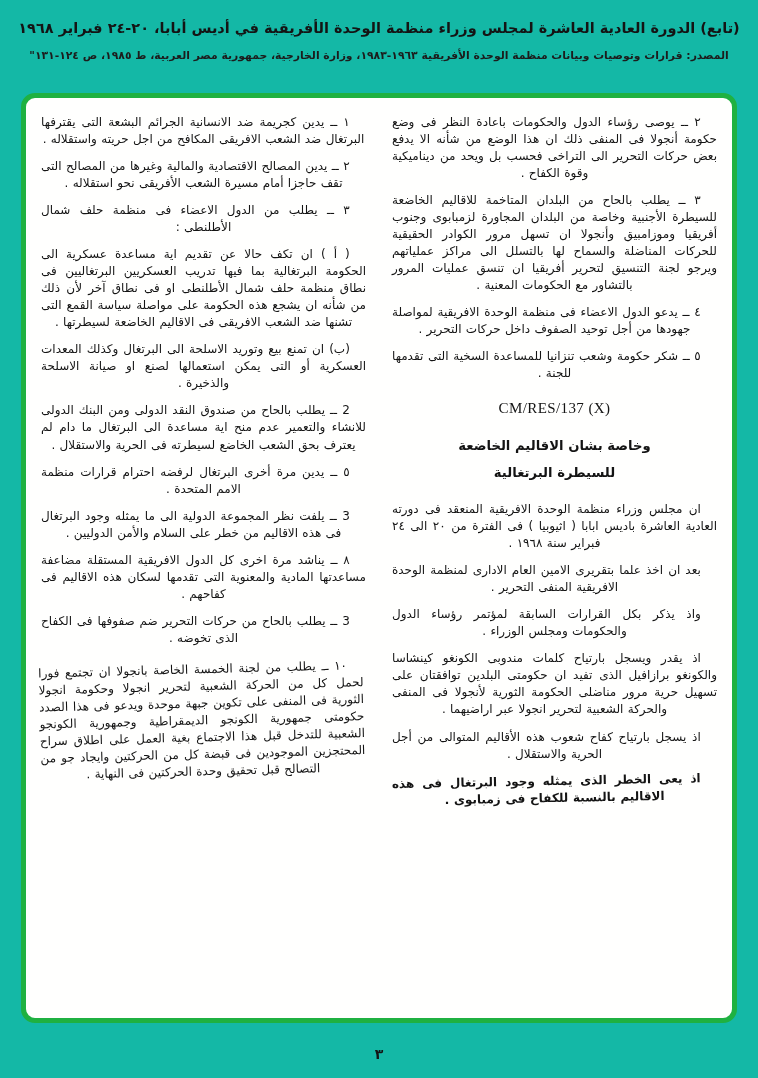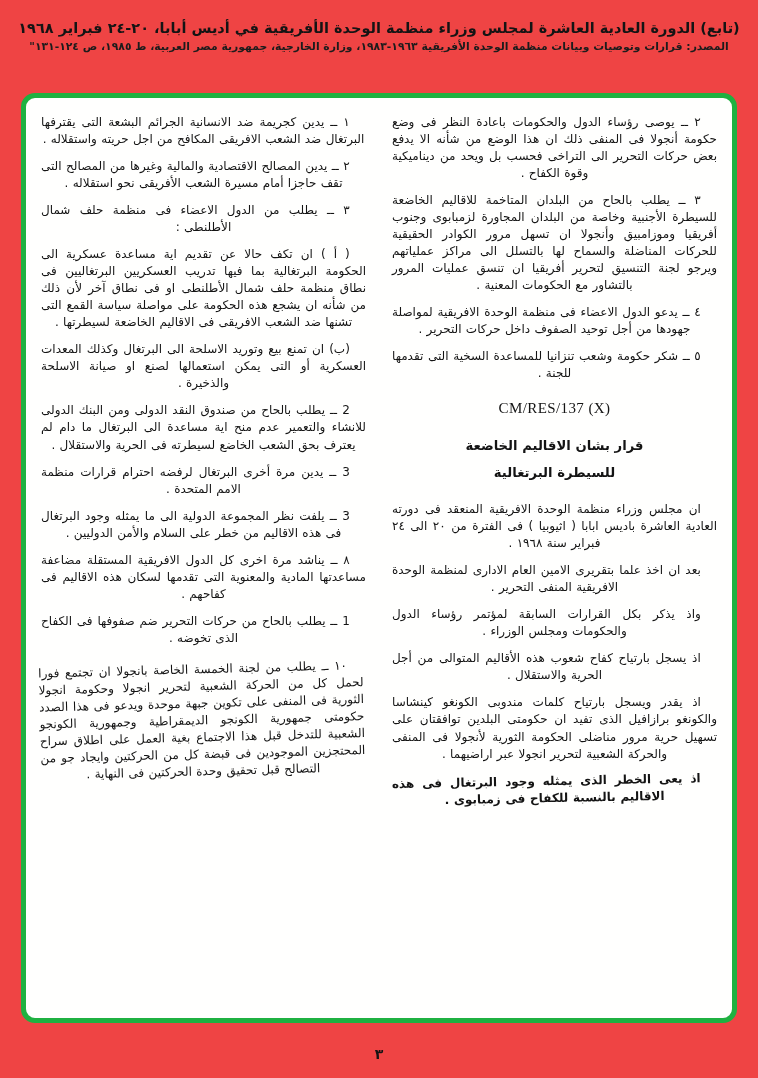--- a/index.html
+++ b/index.html
@@ -1,27 +1,27 @@
 <!DOCTYPE html>
 <html><head>
 <meta charset="utf-8">
 <style>
   html,body{margin:0;padding:0;background:#ffffff;}
   .page{
     position:relative;
     width:758px;height:1078px;
-    background:#ef4444;
+    background:#14b8a6;
     font-family:"DejaVu Sans",sans-serif;
     color:#141414;
     overflow:hidden;
   }
   
   .hdr{position:absolute;top:20px;left:0;right:0;text-align:center;direction:rtl;}
   .hdr-title{font-size:14.5px;font-weight:bold;letter-spacing:.1px;}
-  .hdr-source{font-size:10.8px;font-weight:bold;margin-top:4px;color:#1c1c1c;}
+  .hdr-source{font-size:10.8px;font-weight:bold;margin-top:13px;color:#1c1c1c;}
   
   .frame{
     position:absolute;left:21px;top:93px;
     width:716px;height:930px;
     box-sizing:border-box;
     border:5px solid #1fb141;
     border-radius:14px;
     padding:16px 15px 10px 15px;
     overflow:hidden;
     background:#fffffe;
@@ -75,43 +75,43 @@
 
       <section class="col">
         <p class="para">٢ ــ يوصى رؤساء الدول والحكومات باعادة النظر فى وضع حكومة أنجولا فى المنفى ذلك ان هذا الوضع من شأنه الا يدفع بعض حركات التحرير الى التراخى فحسب بل ويحد من ديناميكية وقوة الكفاح .</p>
         <p class="para">٣ ــ يطلب بالحاح من البلدان المتاخمة للاقاليم الخاضعة للسيطرة الأجنبية وخاصة من البلدان المجاورة لزمبابوى وجنوب أفريقيا وموزامبيق وأنجولا ان تسهل مرور الكوادر الحقيقية للحركات المناضلة والسماح لها بالتسلل الى مراكز عملياتهم ويرجو لجنة التنسيق لتحرير أفريقيا ان تنسق عمليات المرور بالتشاور مع الحكومات المعنية .</p>
         <p class="para">٤ ــ يدعو الدول الاعضاء فى منظمة الوحدة الافريقية لمواصلة جهودها من أجل توحيد الصفوف داخل حركات التحرير .</p>
         <p class="para">٥ ــ شكر حكومة وشعب تنزانيا للمساعدة السخية التى تقدمها للجنة .</p>
 
         <div class="ref">CM/RES/137 (X)</div>
 
         <h2 class="res-title">
-          <span>قرار بشان الاقاليم الخاضعة</span><br>
+          <span>وخاصة بشان الاقاليم الخاضعة</span><br>
           <span>للسيطرة البرتغالية</span>
         </h2>
 
         <p class="para">ان مجلس وزراء منظمة الوحدة الافريقية المنعقد فى دورته العادية العاشرة باديس ابابا ( اثيوبيا ) فى الفترة من ٢٠ الى ٢٤ فبراير سنة ١٩٦٨ .</p>
         <p class="para">بعد ان اخذ علما بتقريرى الامين العام الادارى لمنظمة الوحدة الافريقية المنفى التحرير .</p>
         <p class="para">واذ يذكر بكل القرارات السابقة لمؤتمر رؤساء الدول والحكومات ومجلس الوزراء .</p>
+        <p class="para">اذ يقدر ويسجل بارتياح كلمات مندوبى الكونغو كينشاسا والكونغو برازافيل الذى تفيد ان حكومتى البلدين توافقتان على تسهيل حرية مرور مناضلى الحكومة الثورية لأنجولا فى المنفى والحركة الشعبية لتحرير انجولا عبر اراضيهما .</p>
         <p class="para">اذ يسجل بارتياح كفاح شعوب هذه الأقاليم المتوالى من أجل الحرية والاستقلال .</p>
-        <p class="para">اذ يقدر ويسجل بارتياح كلمات مندوبى الكونغو كينشاسا والكونغو برازافيل الذى تفيد ان حكومتى البلدين توافقتان على تسهيل حرية مرور مناضلى الحكومة الثورية لأنجولا فى المنفى والحركة الشعبية لتحرير انجولا عبر اراضيهما .</p>
         <p class="para emph">اذ يعى الخطر الذى يمثله وجود البرتغال فى هذه الاقاليم بالنسبة للكفاح فى زمبابوى .</p>
       </section>
 
       <section class="col">
         <p class="para">١ ــ يدين كجريمة ضد الانسانية الجرائم البشعة التى يقترفها البرتغال ضد الشعب الافريقى المكافح من اجل حريته واستقلاله .</p>
         <p class="para">٢ ــ يدين المصالح الاقتصادية والمالية وغيرها من المصالح التى تقف حاجزا أمام مسيرة الشعب الأفريقى نحو استقلاله .</p>
         <p class="para">٣ ــ يطلب من الدول الاعضاء فى منظمة حلف شمال الأطلنطى :</p>
         <p class="para">( أ ) ان تكف حالا عن تقديم اية مساعدة عسكرية الى الحكومة البرتغالية بما فيها تدريب العسكريين البرتغاليين فى نطاق منظمة حلف شمال الأطلنطى او فى نطاق آخر لأن ذلك من شأنه ان يشجع هذه الحكومة على مواصلة سياسة القمع التى تشنها ضد الشعب الافريقى فى الاقاليم الخاضعة لسيطرتها .</p>
         <p class="para">(ب) ان تمنع بيع وتوريد الاسلحة الى البرتغال وكذلك المعدات العسكرية أو التى يمكن استعمالها لصنع او صيانة الاسلحة والذخيرة .</p>
         <p class="para">2 ــ يطلب بالحاح من صندوق النقد الدولى ومن البنك الدولى للانشاء والتعمير عدم منح اية مساعدة الى البرتغال ما دام لم يعترف بحق الشعب الخاضع لسيطرته فى الحرية والاستقلال .</p>
-        <p class="para">3 ــ يدين مرة أخرى البرتغال لرفضه احترام قرارات منظمة الامم المتحدة .</p>
+        <p class="para">٥ ــ يدين مرة أخرى البرتغال لرفضه احترام قرارات منظمة الامم المتحدة .</p>
         <p class="para">3 ــ يلفت نظر المجموعة الدولية الى ما يمثله وجود البرتغال فى هذه الاقاليم من خطر على السلام والأمن الدوليين .</p>
         <p class="para">٨ ــ يناشد مرة اخرى كل الدول الافريقية المستقلة مضاعفة مساعدتها المادية والمعنوية التى تقدمها لسكان هذه الاقاليم فى كفاحهم .</p>
-        <p class="para">1 ــ يطلب بالحاح من حركات التحرير ضم صفوفها فى الكفاح الذى تخوضه .</p>
+        <p class="para">3 ــ يطلب بالحاح من حركات التحرير ضم صفوفها فى الكفاح الذى تخوضه .</p>
         <p class="para tilt">١٠ ــ يطلب من لجنة الخمسة الخاصة بانجولا ان تجتمع فورا لحمل كل من الحركة الشعبية لتحرير انجولا وحكومة انجولا الثورية فى المنفى على تكوين جبهة موحدة ويدعو فى هذا الصدد حكومتى جمهورية الكونجو الديمقراطية وجمهورية الكونجو الشعبية للتدخل قبل هذا الاجتماع بغية العمل على اطلاق سراح المحتجزين الموجودين فى قبضة كل من الحركتين وايجاد جو من التصالح قبل تحقيق وحدة الحركتين فى النهاية .</p>
       </section>
 
     </div>
   </div>
 
   <footer>
     <div class="page-num">٣</div>
   </footer>
 

